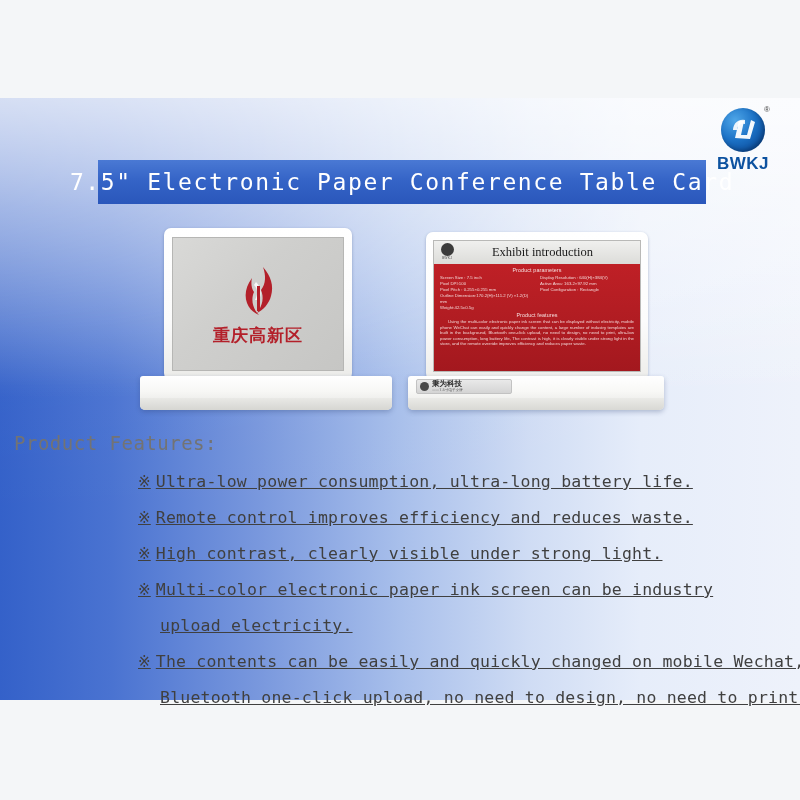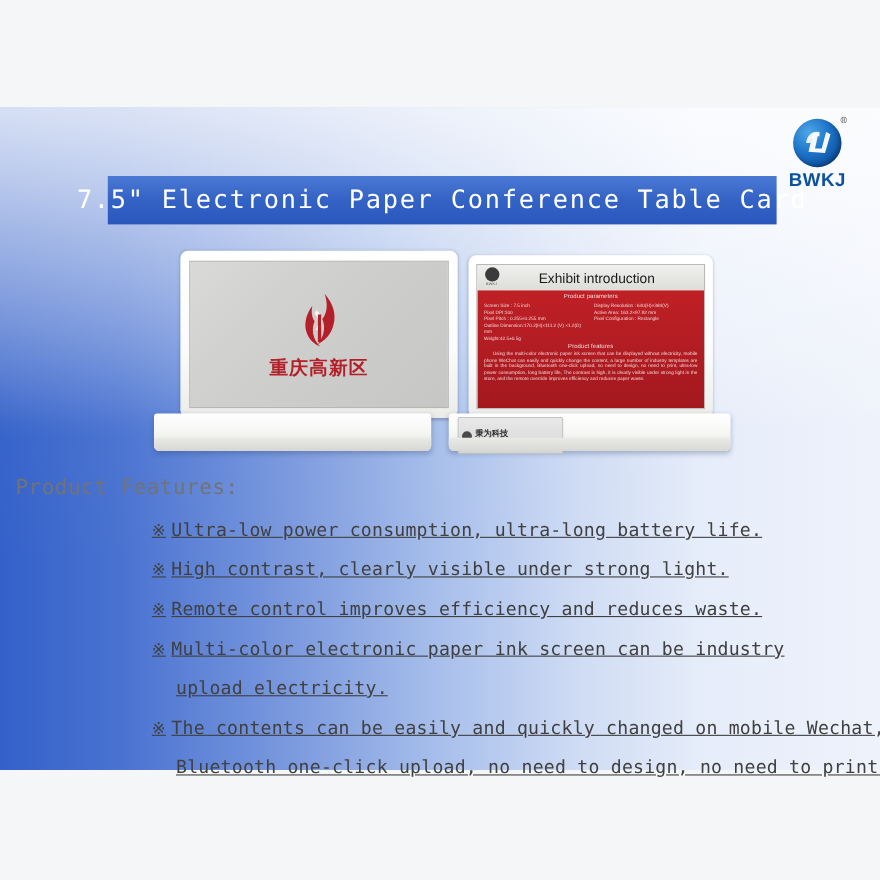--- a/index.html
+++ b/index.html
@@ -130,21 +130,21 @@
     position: absolute;
     left: 20px;
     top: 0px;
     width: 252px;
     height: 196px;
   }
   #device-left-bezel {
     position: absolute;
     left: 24px;
     top: 0;
-    width: 252px;
+    width: 188px;
     height: 152px;
     background: linear-gradient(to bottom, #ffffff 0%, #fbfbfb 60%, #ebebe8 100%);
     border-radius: 7px;
     box-shadow: 0 1px 3px rgba(40,60,110,0.35);
     padding: 9px 8px 9px 8px;
     box-sizing: border-box;
   }
   #device-left-screen {
     width: 100%;
     height: 100%;
@@ -246,21 +246,21 @@
   #right-header-brand {
     font-family: "Liberation Sans", sans-serif;
     font-size: 3.4px;
     color: #555;
     letter-spacing: 0.2px;
     line-height: 5px;
   }
   #right-header-title {
     flex: 1;
     text-align: center;
-    font-family: Liberation Sans, sans-serif;
+    font-family: Liberation Serif, serif;
     font-size: 12.5px;
     color: #1a1a1a;
     padding-right: 14px;
   }
   #right-screen-body {
     flex: 1;
     background: linear-gradient(to bottom, #bf2026 0%, #b01c22 55%, #a3181e 100%);
     color: #f0cfcf;
     padding: 2px 6px 3px 6px;
     box-sizing: border-box;
@@ -309,21 +309,21 @@
     width: 256px;
     height: 12px;
     background: linear-gradient(to bottom, #eaeae7, #d8d8d4);
     border-radius: 0 0 5px 5px;
   }
   #stand-sticker {
     position: absolute;
     left: 8px;
     top: 3px;
     width: 96px;
-    height: 34px;
+    height: 15px;
     background: linear-gradient(to bottom, #e9e9e9, #d4d4d4);
     border: 1px solid #c2c2c2;
     border-radius: 2px;
     display: flex;
     align-items: center;
     padding: 0 3px;
     box-sizing: border-box;
   }
   #sticker-disc {
     width: 9px; height: 9px;
@@ -468,19 +468,19 @@
         </div>
         <div id="device-right-base-front"></div>
       </div>
     </div>
 
   </div>
 
   <div id="features-heading">Product Features:</div>
   <div id="features-list">
       <div class="feature-item"><span class="feature-mark">※</span><span>Ultra-low power consumption, ultra-long battery life.</span></div>
+      <div class="feature-item"><span class="feature-mark">※</span><span>Remote control improves efficiency and reduces waste.</span></div>
       <div class="feature-item"><span class="feature-mark">※</span><span>High contrast, clearly visible under strong light.</span></div>
-      <div class="feature-item"><span class="feature-mark">※</span><span>Remote control improves efficiency and reduces waste.</span></div>
       <div class="feature-item"><span class="feature-mark">※</span><span>Multi-color electronic paper ink screen can be industry</span><span class="feature-cont">upload electricity.</span></div>
       <div class="feature-item"><span class="feature-mark">※</span><span>The contents can  be easily and quickly changed on mobile Wechat,</span><span class="feature-cont">Bluetooth one-click upload, no need to design, no need to print.</span></div>
     </div>
 
 </div>
 
 </body></html>

